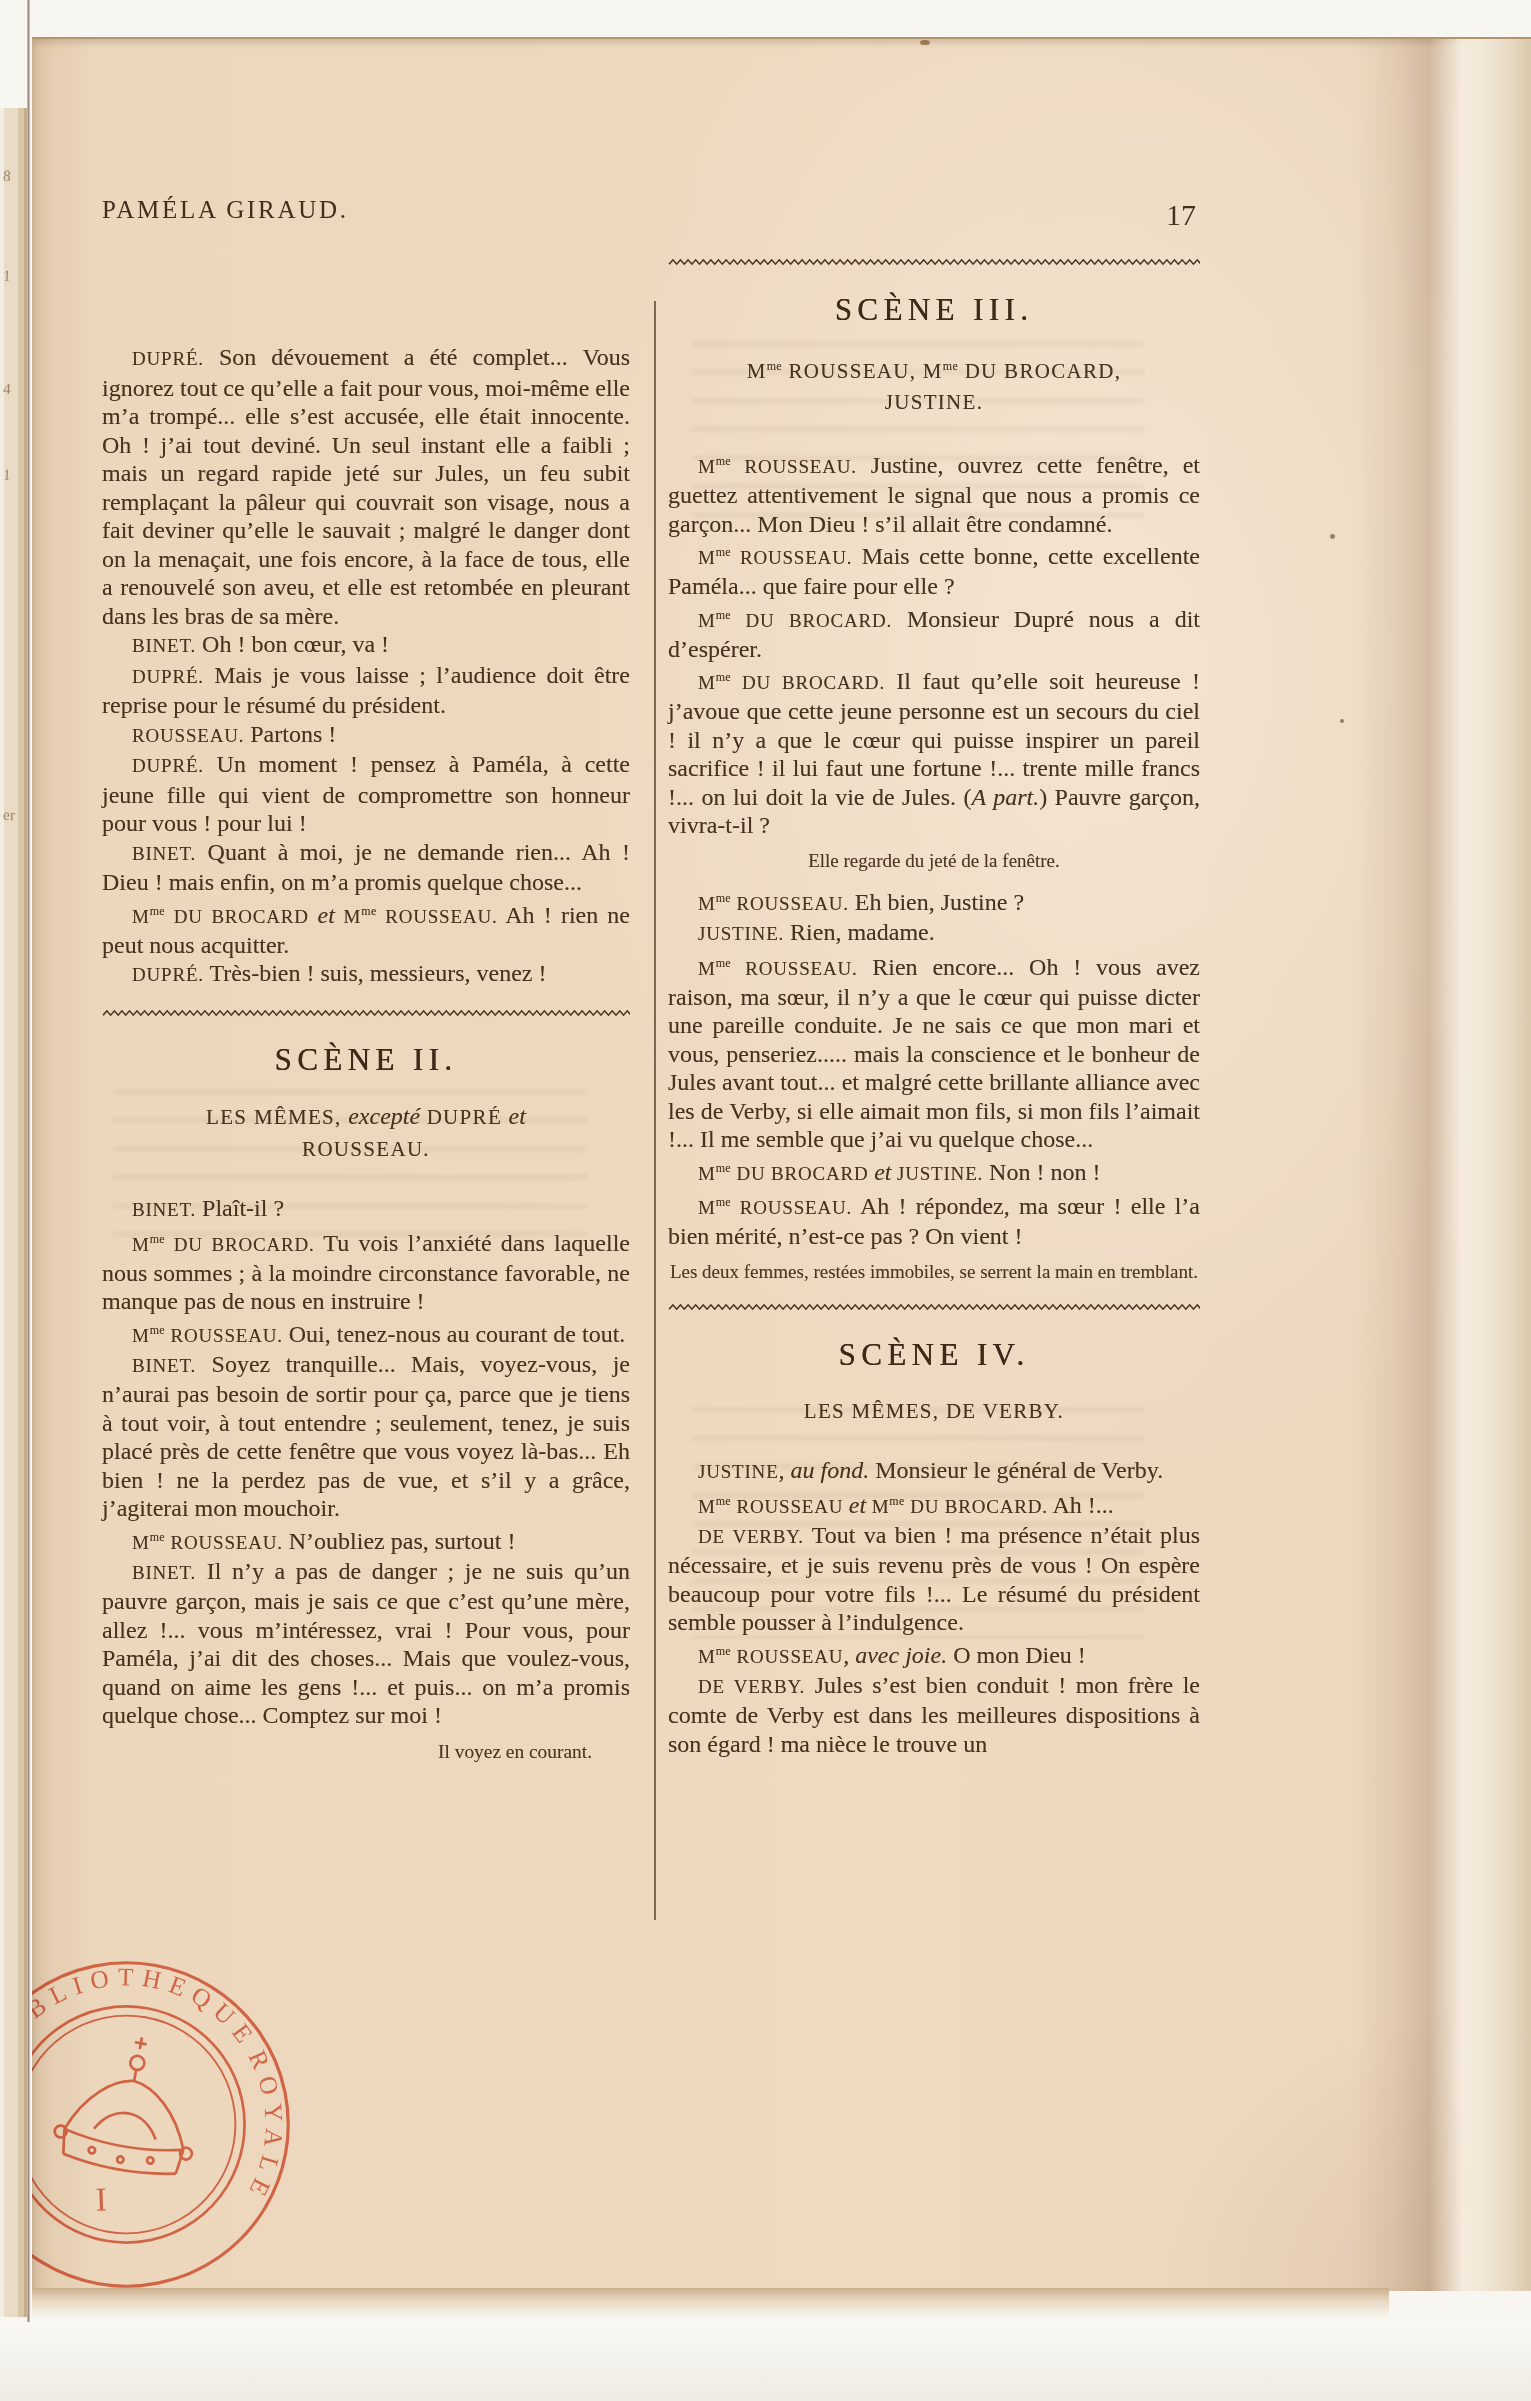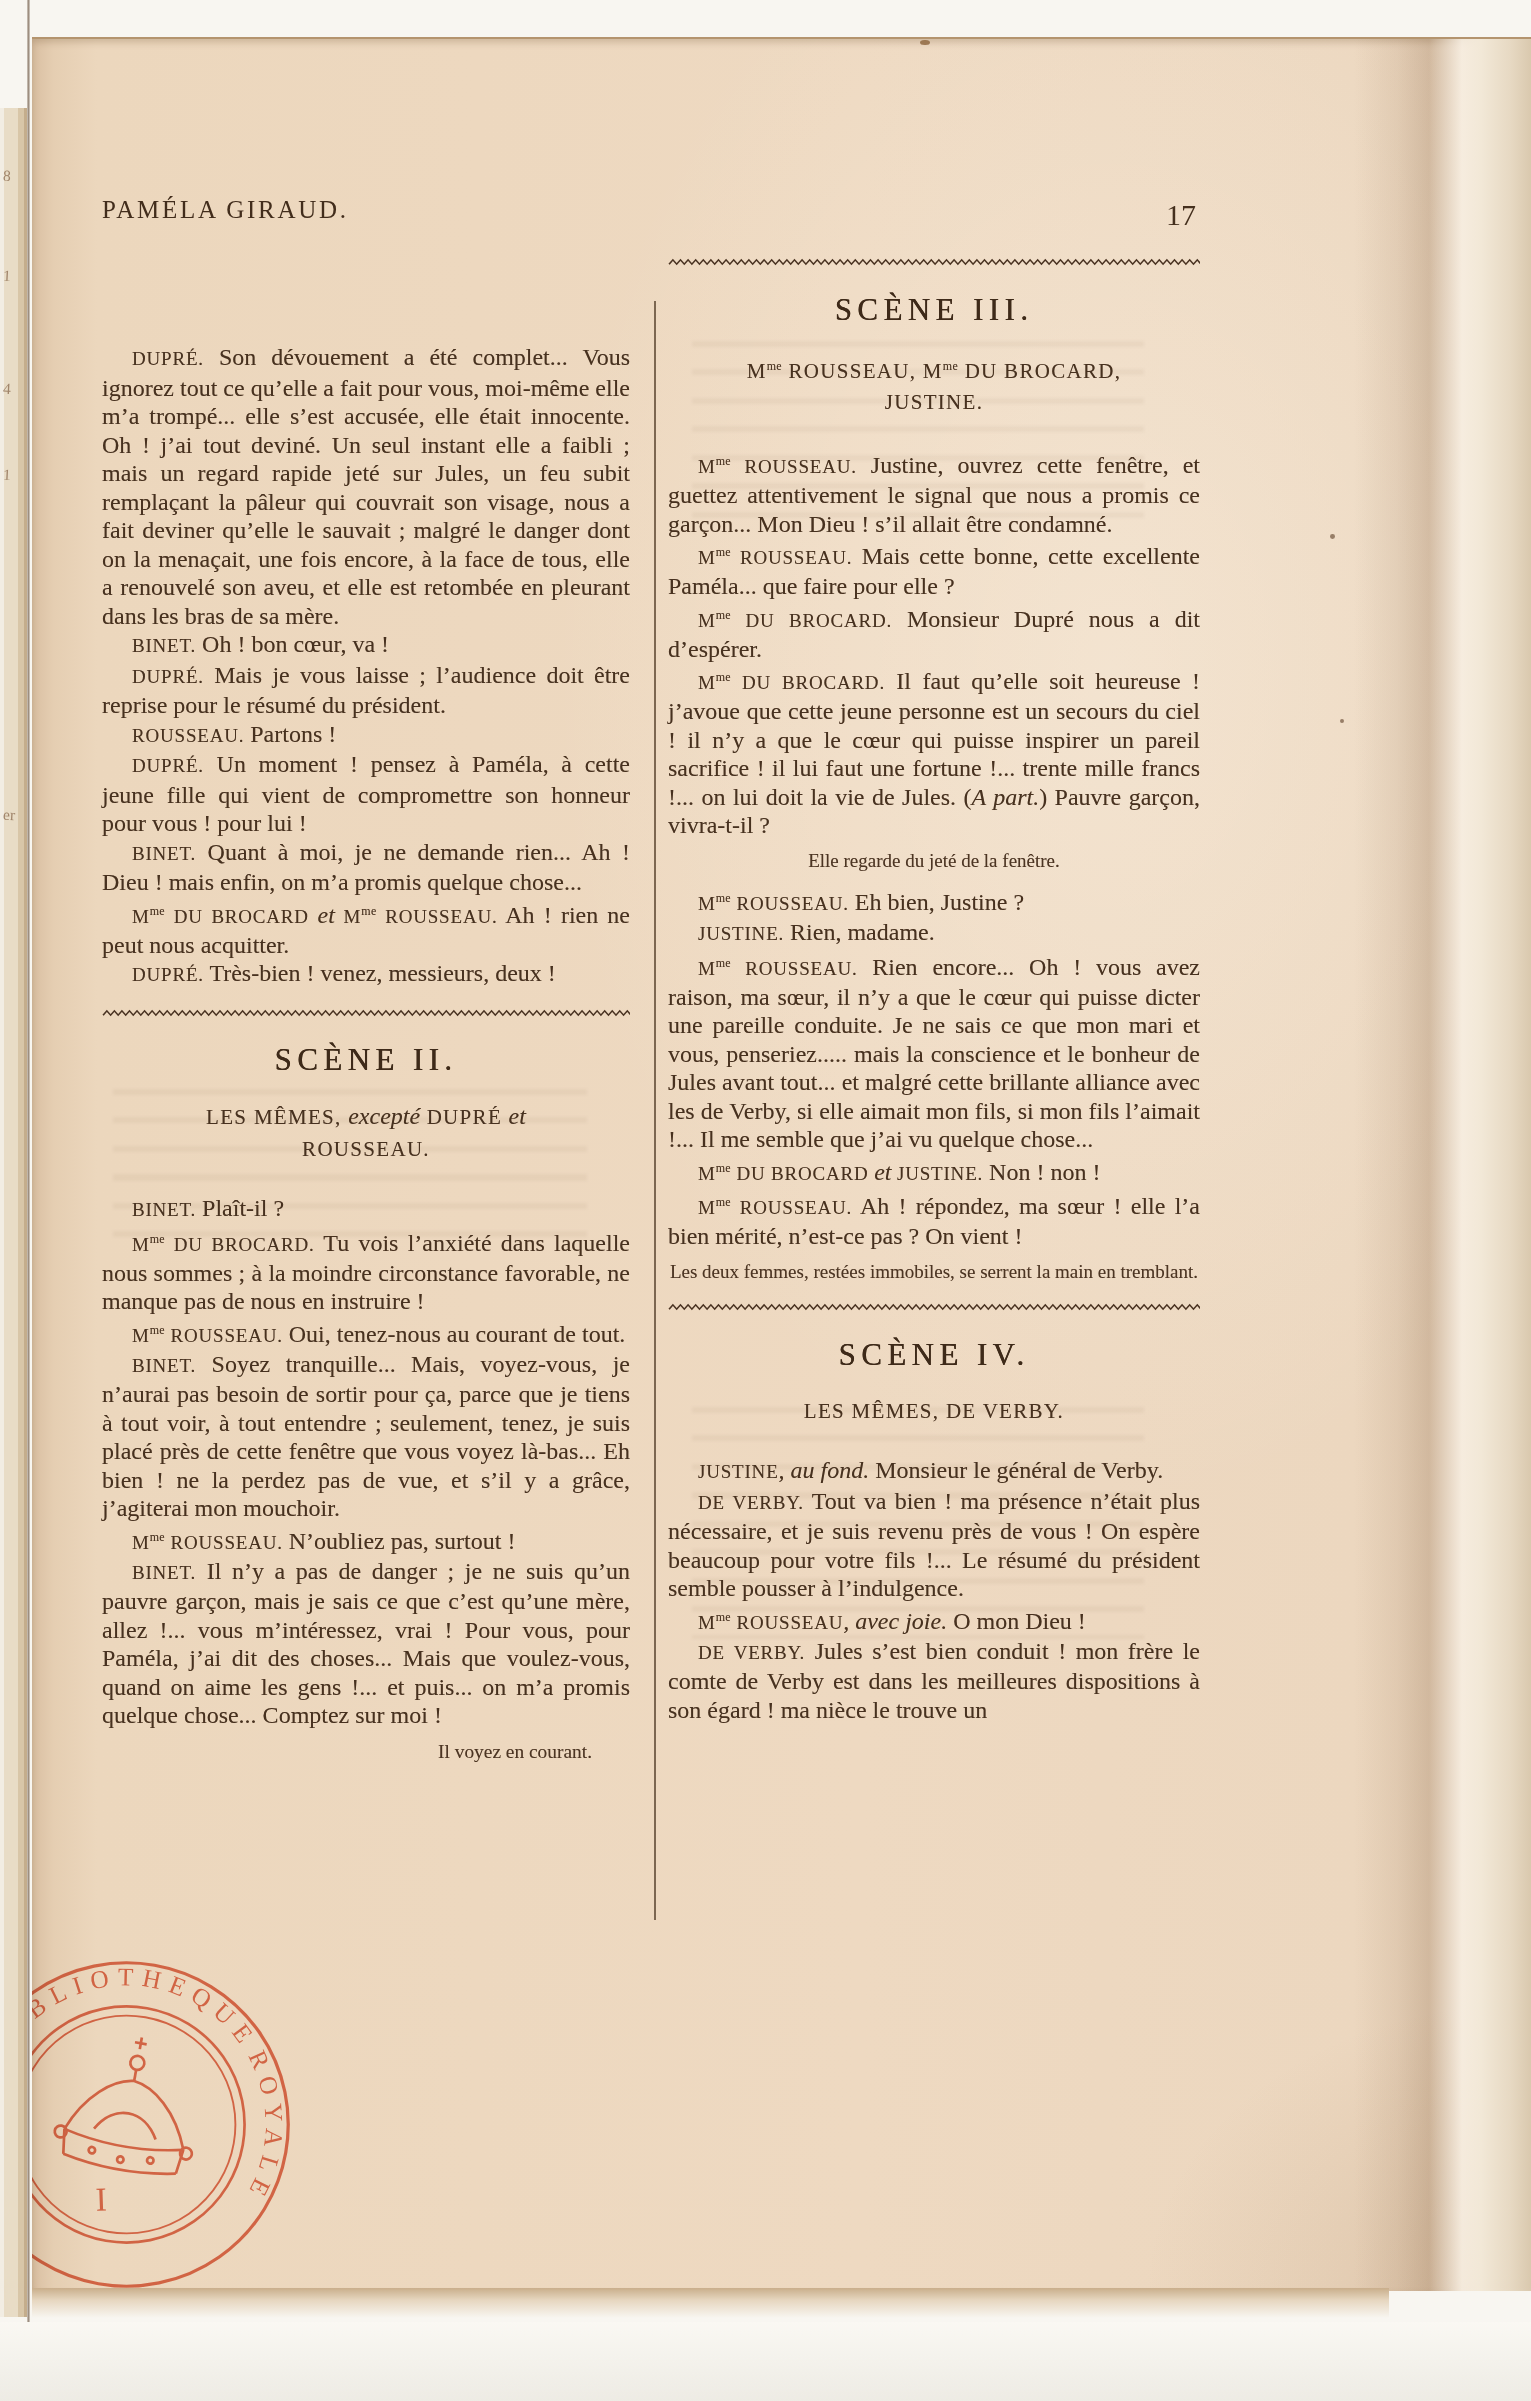--- a/index.html
+++ b/index.html
@@ -147,21 +147,21 @@
     <div class="ghost g3"></div>
 
     <div class="col col-left">
         <div class="blk sp"><span class="r-sc">DUPRÉ.</span><span class="r-n"> Son dévouement a été complet... Vous ignorez tout ce qu’elle a fait pour vous, moi-même elle m’a trompé... elle s’est accusée, elle était innocente. Oh ! j’ai tout deviné. Un seul instant elle a faibli ; mais un regard rapide jeté sur Jules, un feu subit remplaçant la pâleur qui couvrait son visage, nous a fait deviner qu’elle le sauvait ; malgré le danger dont on la menaçait, une fois encore, à la face de tous, elle a renouvelé son aveu, et elle est retombée en pleurant dans les bras de sa mère.</span></div>
         <div class="blk sp"><span class="r-sc">BINET.</span><span class="r-n"> Oh ! bon cœur, va !</span></div>
         <div class="blk sp"><span class="r-sc">DUPRÉ.</span><span class="r-n"> Mais je vous laisse ; l’audience doit être reprise pour le résumé du président.</span></div>
         <div class="blk sp"><span class="r-sc">ROUSSEAU.</span><span class="r-n"> Partons !</span></div>
         <div class="blk sp"><span class="r-sc">DUPRÉ.</span><span class="r-n"> Un moment ! pensez à Paméla, à cette jeune fille qui vient de compromettre son honneur pour vous ! pour lui !</span></div>
         <div class="blk sp"><span class="r-sc">BINET.</span><span class="r-n"> Quant à moi, je ne demande rien... Ah ! Dieu ! mais enfin, on m’a promis quelque chose...</span></div>
         <div class="blk sp"><span class="r-sc">M</span><span class="r-sup">me</span><span class="r-sc"> DU BROCARD </span><span class="r-it">et</span><span class="r-sc"> M</span><span class="r-sup">me</span><span class="r-sc"> ROUSSEAU.</span><span class="r-n"> Ah ! rien ne peut nous acquitter.</span></div>
-        <div class="blk sp"><span class="r-sc">DUPRÉ.</span><span class="r-n"> Très-bien ! venez, messieurs, deux !</span></div>
+        <div class="blk sp"><span class="r-sc">DUPRÉ.</span><span class="r-n"> Très-bien ! suis, messieurs, venez !</span></div>
         <div class="blk rule">
           <svg viewBox="0 0 980 18" preserveAspectRatio="none" class="sq">
             <path d="M2 13 l7 -9 l7 9 l7 -9 l7 9 l7 -9 l7 9 l7 -9 l7 9 l7 -9 l7 9 l7 -9 l7 9 l7 -9 l7 9 l7 -9 l7 9 l7 -9 l7 9 l7 -9 l7 9 l7 -9 l7 9 l7 -9 l7 9 l7 -9 l7 9 l7 -9 l7 9 l7 -9 l7 9 l7 -9 l7 9 l7 -9 l7 9 l7 -9 l7 9 l7 -9 l7 9 l7 -9 l7 9 l7 -9 l7 9 l7 -9 l7 9 l7 -9 l7 9 l7 -9 l7 9 l7 -9 l7 9 l7 -9 l7 9 l7 -9 l7 9 l7 -9 l7 9 l7 -9 l7 9 l7 -9 l7 9 l7 -9 l7 9 l7 -9 l7 9 l7 -9 l7 9 l7 -9 l7 9 l7 -9 l7 9 l7 -9 l7 9 l7 -9 l7 9 l7 -9 l7 9 l7 -9 l7 9 l7 -9 l7 9 l7 -9 l7 9 l7 -9 l7 9 l7 -9 l7 9 l7 -9 l7 9 l7 -9 l7 9 l7 -9 l7 9 l7 -9 l7 9 l7 -9 l7 9 l7 -9 l7 9 l7 -9 l7 9 l7 -9 l7 9 l7 -9 l7 9 l7 -9 l7 9 l7 -9 l7 9 l7 -9 l7 9 l7 -9 l7 9 l7 -9 l7 9 l7 -9 l7 9 l7 -9 l7 9 l7 -9 l7 9 l7 -9 l7 9 l7 -9 l7 9 l7 -9 l7 9 l7 -9 l7 9 l7 -9 l7 9 l7 -9 l7 9 l7 -9 l7 9 l7 -9 l7 9 l7 -9 l7 9 l7 -9 l7 9" fill="none" stroke="#4a3322" stroke-width="3"></path>
           </svg>
         </div>
         <div class="blk h"><span class="r-n">SCÈNE II.</span></div>
         <div class="blk cast"><span class="r-sc">LES MÊMES, </span><span class="r-it">excepté</span><span class="r-sc"> DUPRÉ </span><span class="r-it">et</span><br><span class="r-sc">ROUSSEAU.</span></div>
         <div class="blk sp"><span class="r-sc">BINET.</span><span class="r-n"> Plaît-il ?</span></div>
         <div class="blk sp"><span class="r-sc">M</span><span class="r-sup">me</span><span class="r-sc"> DU BROCARD.</span><span class="r-n"> Tu vois l’anxiété dans laquelle nous sommes ; à la moindre circonstance favorable, ne manque pas de nous en instruire !</span></div>
         <div class="blk sp"><span class="r-sc">M</span><span class="r-sup">me</span><span class="r-sc"> ROUSSEAU.</span><span class="r-n"> Oui, tenez-nous au courant de tout.</span></div>
@@ -190,20 +190,21 @@
         <div class="blk sp"><span class="r-sc">M</span><span class="r-sup">me</span><span class="r-sc"> ROUSSEAU.</span><span class="r-n"> Ah ! répondez, ma sœur ! elle l’a bien mérité, n’est-ce pas ? On vient !</span></div>
         <div class="blk stage_c"><span class="r-n">Les deux femmes, restées immobiles, se serrent la main en tremblant.</span></div>
         <div class="blk rule">
           <svg viewBox="0 0 980 18" preserveAspectRatio="none" class="sq">
             <path d="M2 13 l7 -9 l7 9 l7 -9 l7 9 l7 -9 l7 9 l7 -9 l7 9 l7 -9 l7 9 l7 -9 l7 9 l7 -9 l7 9 l7 -9 l7 9 l7 -9 l7 9 l7 -9 l7 9 l7 -9 l7 9 l7 -9 l7 9 l7 -9 l7 9 l7 -9 l7 9 l7 -9 l7 9 l7 -9 l7 9 l7 -9 l7 9 l7 -9 l7 9 l7 -9 l7 9 l7 -9 l7 9 l7 -9 l7 9 l7 -9 l7 9 l7 -9 l7 9 l7 -9 l7 9 l7 -9 l7 9 l7 -9 l7 9 l7 -9 l7 9 l7 -9 l7 9 l7 -9 l7 9 l7 -9 l7 9 l7 -9 l7 9 l7 -9 l7 9 l7 -9 l7 9 l7 -9 l7 9 l7 -9 l7 9 l7 -9 l7 9 l7 -9 l7 9 l7 -9 l7 9 l7 -9 l7 9 l7 -9 l7 9 l7 -9 l7 9 l7 -9 l7 9 l7 -9 l7 9 l7 -9 l7 9 l7 -9 l7 9 l7 -9 l7 9 l7 -9 l7 9 l7 -9 l7 9 l7 -9 l7 9 l7 -9 l7 9 l7 -9 l7 9 l7 -9 l7 9 l7 -9 l7 9 l7 -9 l7 9 l7 -9 l7 9 l7 -9 l7 9 l7 -9 l7 9 l7 -9 l7 9 l7 -9 l7 9 l7 -9 l7 9 l7 -9 l7 9 l7 -9 l7 9 l7 -9 l7 9 l7 -9 l7 9 l7 -9 l7 9 l7 -9 l7 9 l7 -9 l7 9 l7 -9 l7 9 l7 -9 l7 9 l7 -9 l7 9" fill="none" stroke="#4a3322" stroke-width="3"></path>
           </svg>
         </div>
         <div class="blk h"><span class="r-n">SCÈNE IV.</span></div>
         <div class="blk cast"><span class="r-sc">LES MÊMES, DE VERBY.</span></div>
         <div class="blk sp"><span class="r-sc">JUSTINE</span><span class="r-it">, au fond.</span><span class="r-n"> Monsieur le général de Verby.</span></div>
+        <div class="blk sp"><span class="r-sc">M</span><span class="r-sup">me</span><span class="r-sc"> ROUSSEAU </span><span class="r-it">et</span><span class="r-sc"> M</span><span class="r-sup">me</span><span class="r-sc"> DU BROCARD.</span><span class="r-n"> Ah !...</span></div>
         <div class="blk sp"><span class="r-sc">DE VERBY.</span><span class="r-n"> Tout va bien ! ma présence n’était plus nécessaire, et je suis revenu près de vous ! On espère beaucoup pour votre fils !... Le résumé du président semble pousser à l’indulgence.</span></div>
         <div class="blk sp"><span class="r-sc">M</span><span class="r-sup">me</span><span class="r-sc"> ROUSSEAU</span><span class="r-it">, avec joie.</span><span class="r-n"> O mon Dieu !</span></div>
         <div class="blk sp"><span class="r-sc">DE VERBY.</span><span class="r-n"> Jules s’est bien conduit ! mon frère le comte de Verby est dans les meilleures dispositions à son égard ! ma nièce le trouve un</span></div>
       </div>
 
     <div class="speck s1"></div>
     <div class="speck s2"></div>
     <div class="speck s3"></div>
 
     <div class="stamp">

